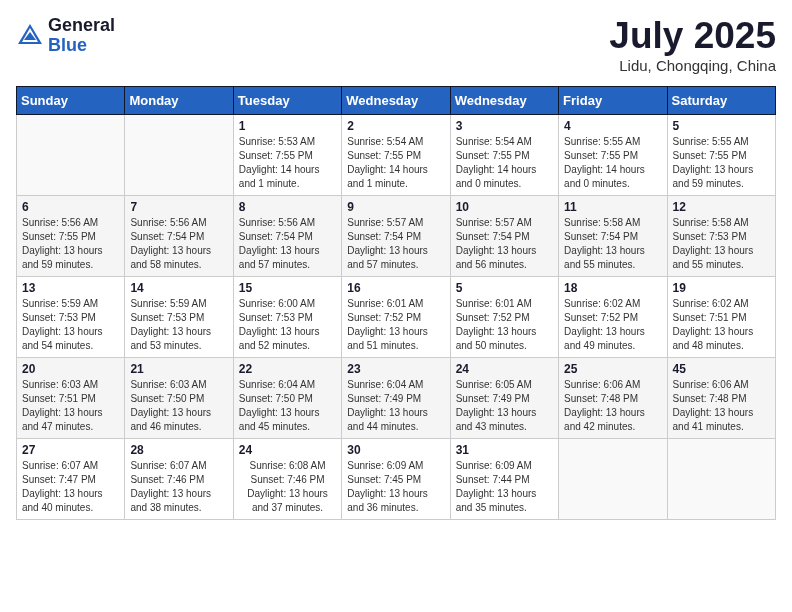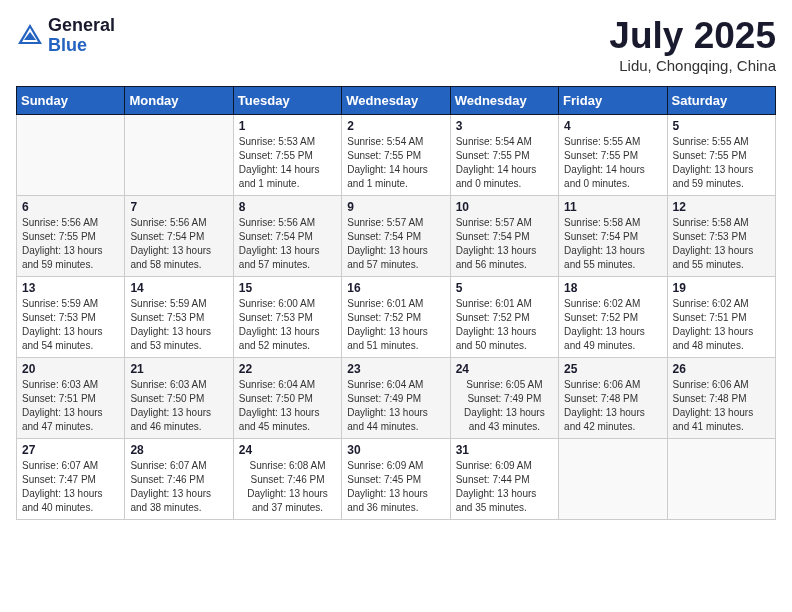--- a/index.html
+++ b/index.html
@@ -275,32 +275,32 @@
 Daylight: 13 hours and 45 minutes.</div>
         </td>
         <td>
           <span class="day-number">23</span>
           <div class="day-info" style="white-space: pre-line;">Sunrise: 6:04 AM
 Sunset: 7:49 PM
 Daylight: 13 hours and 44 minutes.</div>
         </td>
         <td>
           <span class="day-number">24</span>
-          <div class="day-info" style="white-space: pre-line; text-align: center;">Sunrise: 6:05 AM
+          <div class="day-info" style="white-space: pre-line;">Sunrise: 6:05 AM
 Sunset: 7:49 PM
 Daylight: 13 hours and 43 minutes.</div>
         </td>
         <td>
           <span class="day-number">25</span>
           <div class="day-info" style="white-space: pre-line;">Sunrise: 6:06 AM
 Sunset: 7:48 PM
 Daylight: 13 hours and 42 minutes.</div>
         </td>
         <td>
-          <span class="day-number">26</span>
+          <span class="day-number">45</span>
           <div class="day-info" style="white-space: pre-line;">Sunrise: 6:06 AM
 Sunset: 7:48 PM
 Daylight: 13 hours and 41 minutes.</div>
         </td>
       </tr>
       <tr>
         <td>
           <span class="day-number">27</span>
           <div class="day-info" style="white-space: pre-line;">Sunrise: 6:07 AM
 Sunset: 7:47 PM

